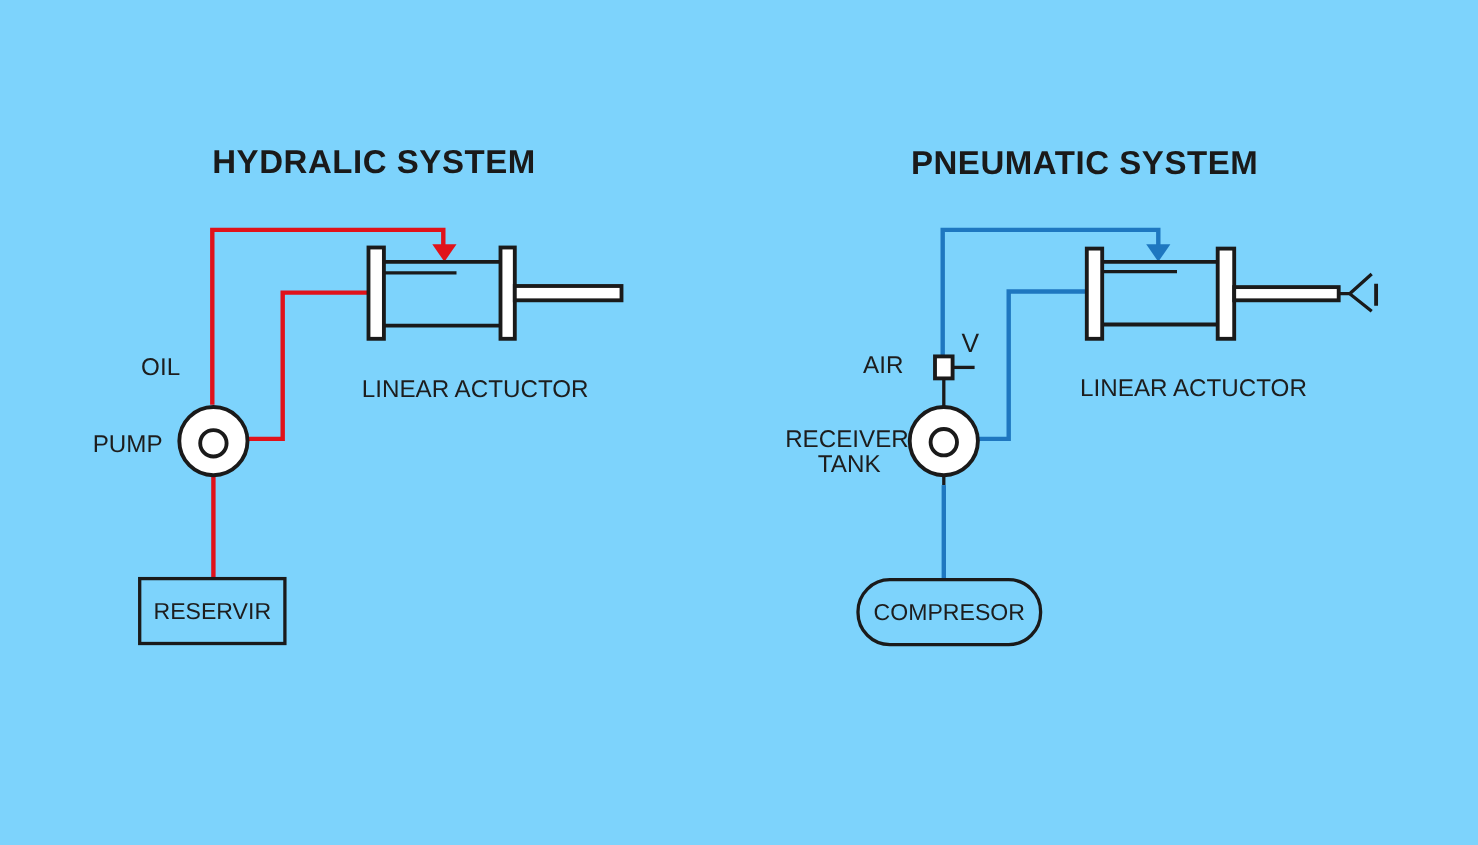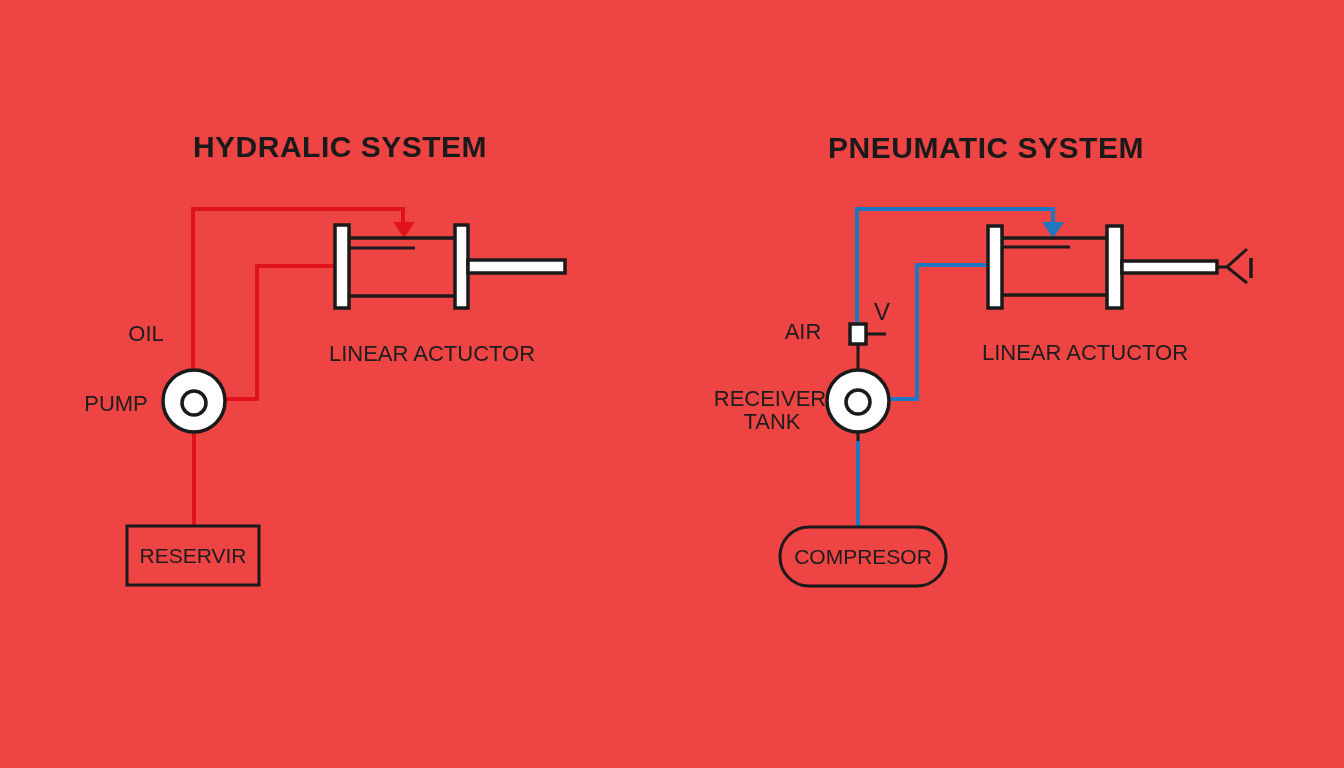--- a/index.html
+++ b/index.html
@@ -7,21 +7,21 @@
     padding: 0;
     background: #ffffff;
     width: 1344px;
     height: 768px;
     overflow: hidden;
   }
   .canvas-wrap {
     position: relative;
     width: 1344px;
     height: 768px;
-    background: #ef4444;
+    background: #7dd3fc;
   }
   svg { display: block; }
   .title {
     font-family: "Liberation Sans", sans-serif;
     font-weight: 700;
     font-size: 30px;
     fill: #1a1a1a;
     letter-spacing: 0.5px;
   }
   .label {

